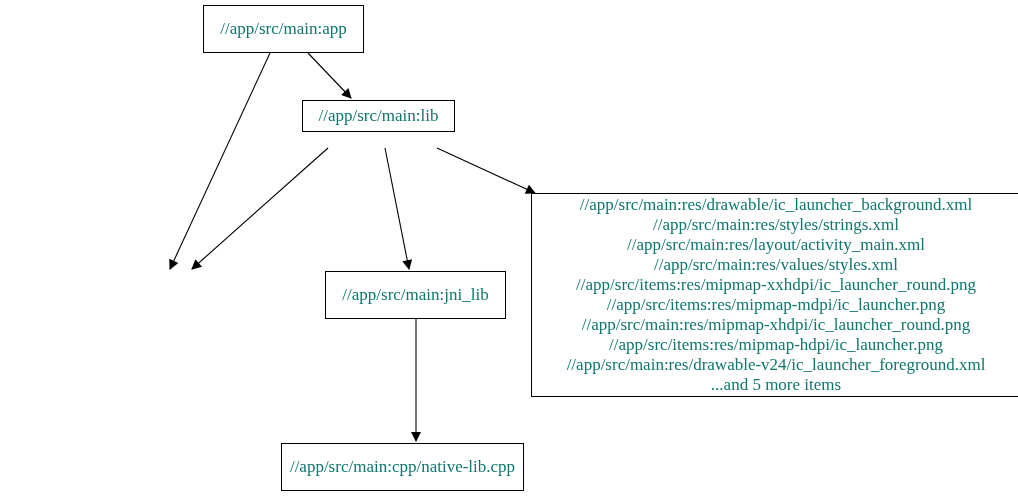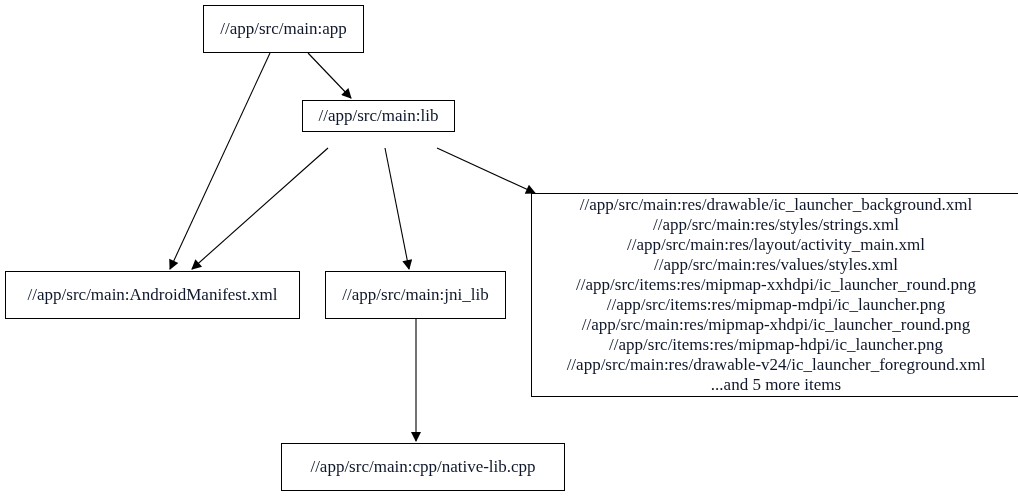--- a/index.html
+++ b/index.html
@@ -6,21 +6,21 @@
     margin: 0;
     padding: 0;
     background: #ffffff;
   }
   .canvas {
     position: relative;
     width: 1018px;
     height: 496px;
     background: #ffffff;
     font-family: "Liberation Serif", "DejaVu Serif", serif;
-    color: #0f172a;
+    color: #0f766e;
     overflow: hidden;
   }
   .edges-layer {
     position: absolute;
     left: 0;
     top: 0;
     width: 1018px;
     height: 496px;
   }
   .node {
@@ -32,21 +32,21 @@
     align-items: center;
     justify-content: center;
     font-size: 17px;
     white-space: nowrap;
     text-align: center;
   }
   .node-app        { left: 203px; top: 5px;   width: 161px; height: 48px; }
   .node-lib        { left: 302px; top: 100px; width: 153px; height: 32px; }
   .node-manifest   { left: 5px;   top: 271px; width: 295px; height: 48px; }
   .node-jni-lib    { left: 325px; top: 271px; width: 181px; height: 48px; }
-  .node-native-lib { left: 281px; top: 443px; width: 284px; height: 48px; }
+  .node-native-lib { left: 281px; top: 443px; width: 243px; height: 48px; }
   .node-res-group {
     left: 531px; top: 193px; width: 490px; height: 204px;
     flex-direction: column;
     justify-content: center;
     line-height: 20px;
   }
   .node-res-group .res-line { width: 100%; }
 </style>
 </head>
 <body>
@@ -68,23 +68,20 @@
   </svg>
 
   <div class="node node-app">
     <span>//app/src/main:app</span>
   </div>
 
   <div class="node node-lib">
     <span>//app/src/main:lib</span>
   </div>
 
-  <div class="node node-manifest">
-    <span>//app/src/main:AndroidManifest.xml</span>
-  </div>
 
   <div class="node node-jni-lib">
     <span>//app/src/main:jni_lib</span>
   </div>
 
   <div class="node node-res-group">
     <div class="res-line">//app/src/main:res/drawable/ic_launcher_background.xml</div>
     <div class="res-line">//app/src/main:res/styles/strings.xml</div>
     <div class="res-line">//app/src/main:res/layout/activity_main.xml</div>
     <div class="res-line">//app/src/main:res/values/styles.xml</div>

